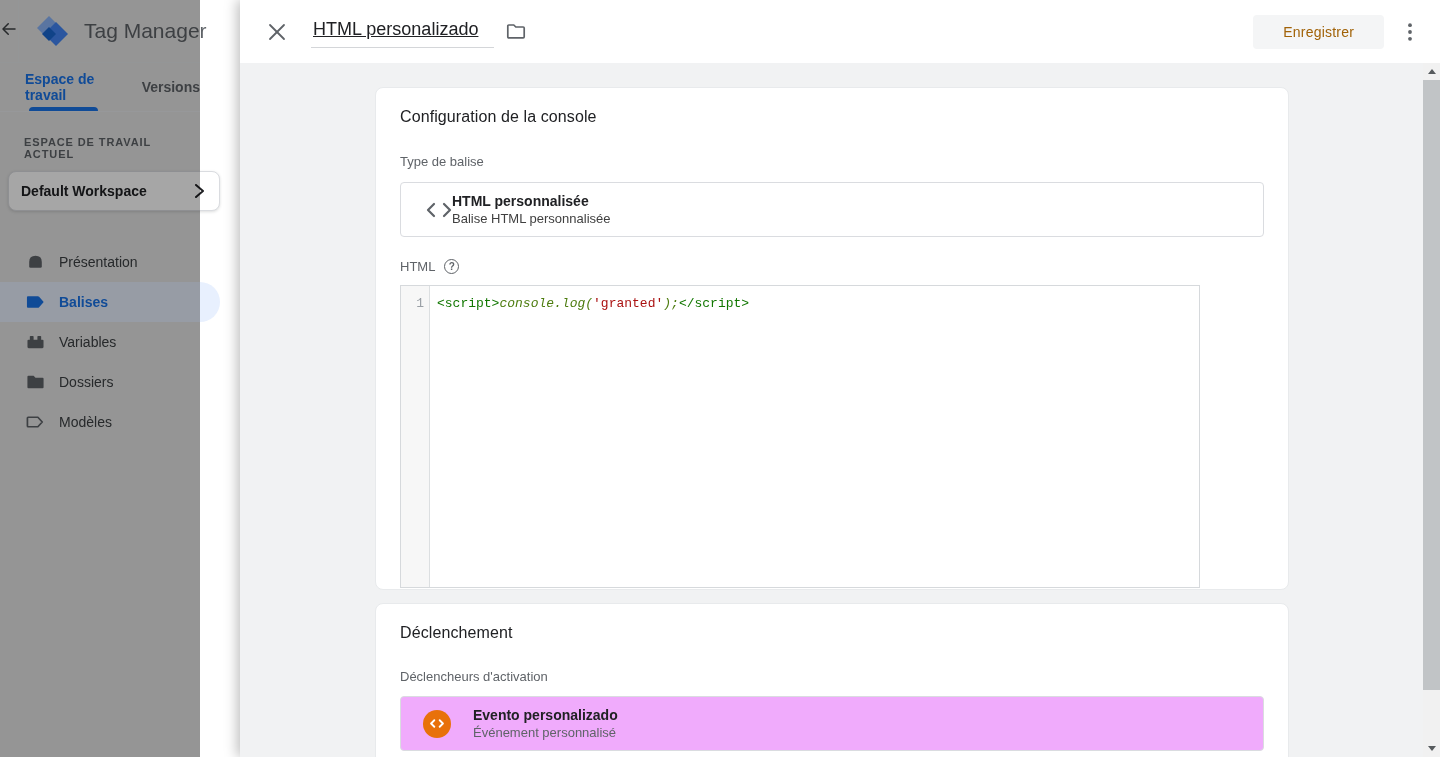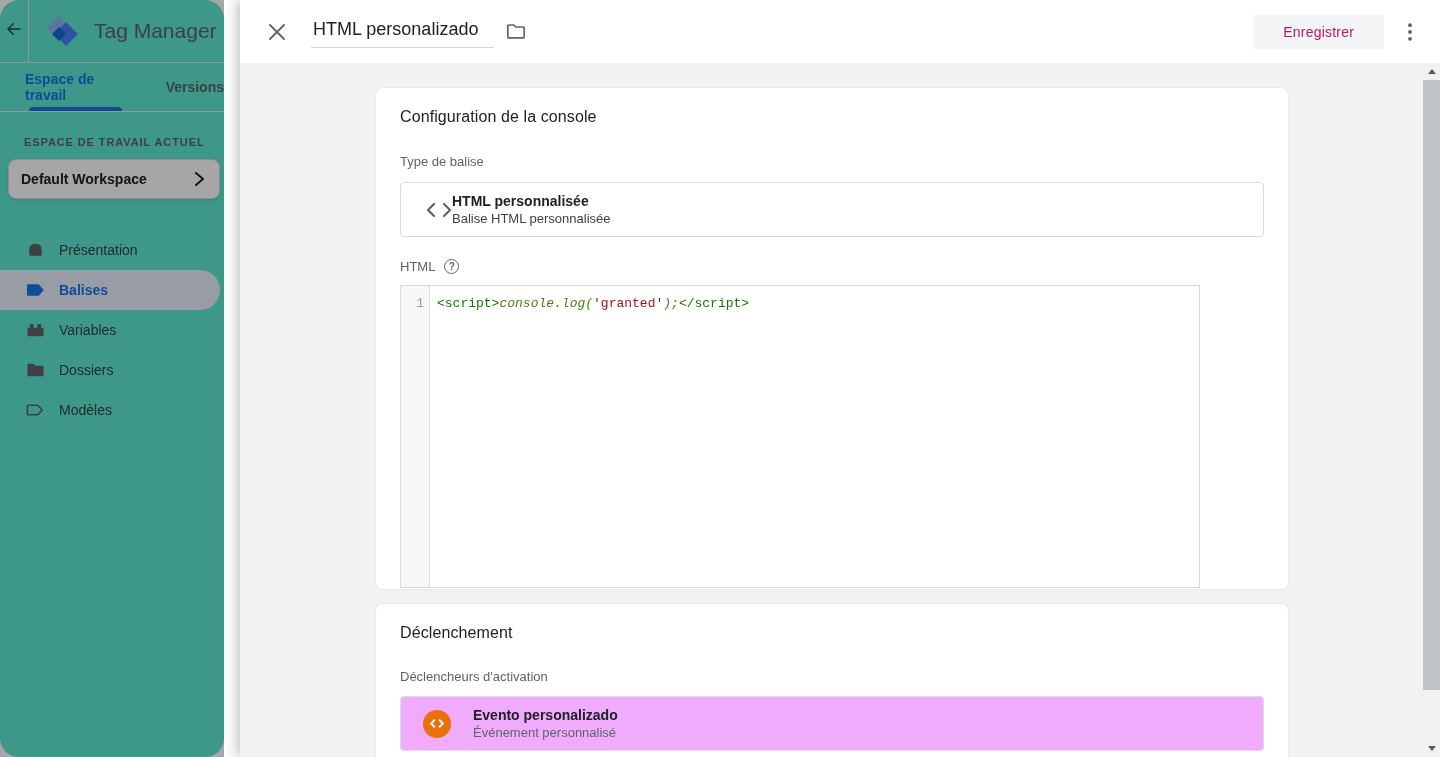--- a/index.html
+++ b/index.html
@@ -1,21 +1,21 @@
 <!DOCTYPE html>
 <html><head>
 <meta charset="utf-8">
 <style>
   * { margin:0; padding:0; box-sizing:border-box; }
   html,body { width:1440px; height:757px; overflow:hidden;
     font-family:"Liberation Sans", sans-serif; background:#fff; }
   .stage { position:relative; width:1440px; height:757px; }
 
   
-  .app-left { position:absolute; left:0; top:0; width:224px; height:757px; background:#5eead4;border-radius:19px; }
+  .app-left { position:absolute; left:0; top:0; width:200px; height:757px; background:#e5e5e5; }
   .app-header { height:63px; display:flex; align-items:center; border-bottom:1px solid #e4e6e8; }
   .back-strip { width:29px; height:100%; display:flex; align-items:center; justify-content:center;
     border-right:1px solid #e4e6e8; }
   .gtm-logo { margin-left:16px; width:36px; height:36px; flex:0 0 auto; }
   .app-title { margin-left:13px; font-size:21px; color:#5f6368; white-space:nowrap; }
   .tabbar { height:49px; border-bottom:1px solid #e8eaed; display:flex; align-items:center; }
   .tab { position:relative; height:100%; display:flex; align-items:center; font-size:14px;
     font-weight:700; color:#5f6368; cursor:pointer; }
   .tab.active { color:#1a73e8; }
   .tab.active::after { content:""; position:absolute; left:4px; right:4px; bottom:0;
@@ -41,24 +41,24 @@
   .scrim { position:absolute; inset:0; background:rgba(0,0,0,.35); }
 
   
   .dialog { position:absolute; left:240px; top:0; right:0; bottom:0; background:#f1f2f3;
     box-shadow:-3px 0 12px rgba(0,0,0,.25); }
   .dlg-header { position:absolute; left:0; right:0; top:0; height:63px; background:#fff;
     display:flex; align-items:center; padding:0 28px 0 26px; }
   .close-btn { width:22px; height:22px; display:flex; align-items:center; justify-content:center;
     color:#5f6368; cursor:pointer; }
   .tag-name-field { margin-left:23px; font-size:18px; color:#202124; padding:4px 2px 7px 2px;
-    min-width:183px; border-bottom:1px solid #d4d6d9; cursor:text; }
+    min-width:183px; border-bottom:1px solid #d4d6d9; cursor:text;text-decoration:underline; }
   .folder-btn { margin-left:12px; display:flex; color:#5f6368; cursor:pointer; }
   .save-btn { margin-left:auto; height:34px; padding:0 30px; background:#f4f5f6; border:none;
-    border-radius:4px; font-size:14px; font-family:inherit; color:#be185d; letter-spacing:.2px; }
+    border-radius:4px; font-size:14px; font-family:inherit; color:#a16207; letter-spacing:.2px; }
   .kebab-btn { margin-left:24px; display:flex; color:#5f6368; cursor:pointer; }
 
   .dlg-content { position:absolute; left:0; right:17px; top:63px; bottom:0; overflow:hidden; }
   .cards { margin-left:135px; width:914px; }
   .card { background:#fff; border:1px solid #e8eaec; border-radius:8px; padding:0 24px; }
   .card-1 { margin-top:24px; height:503px; }
   .card-2 { margin-top:13px; height:404px; }
   .card-title { padding-top:20px; font-size:16px; color:#202124; letter-spacing:.1px; }
   .field-label { font-size:13px; color:#5f6368; }
   .lbl-type { margin-top:28px; }

